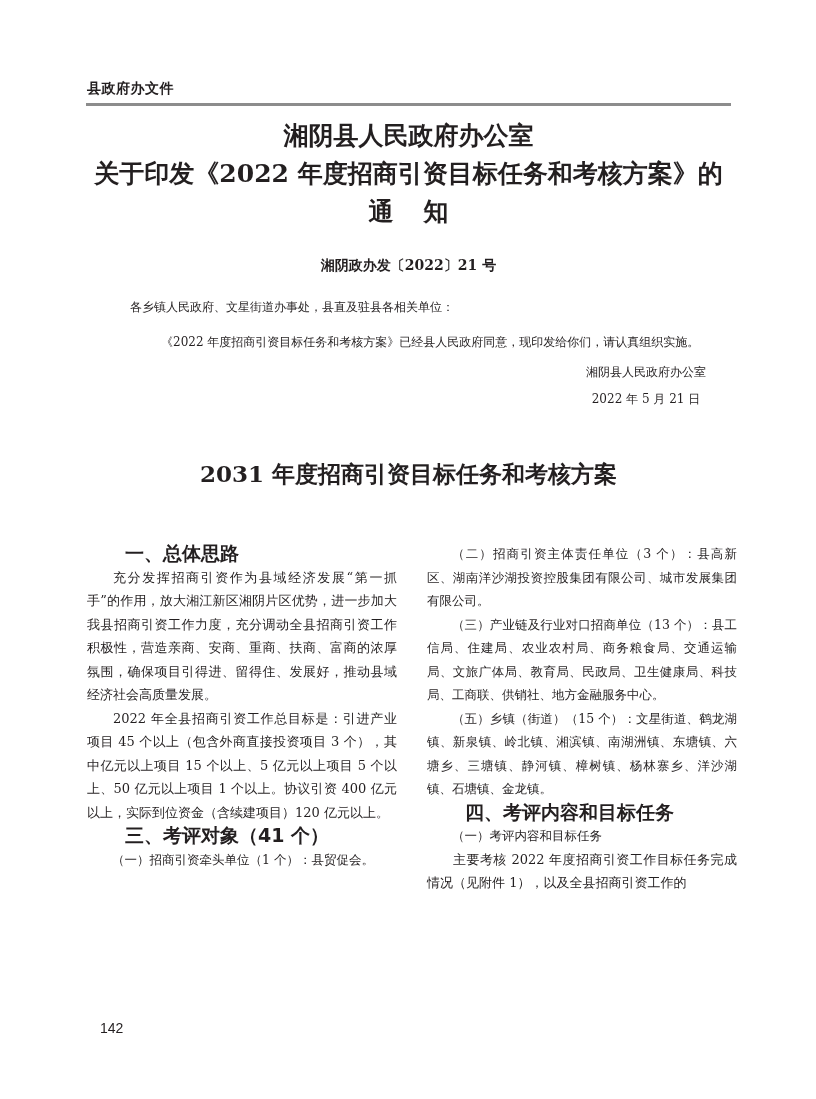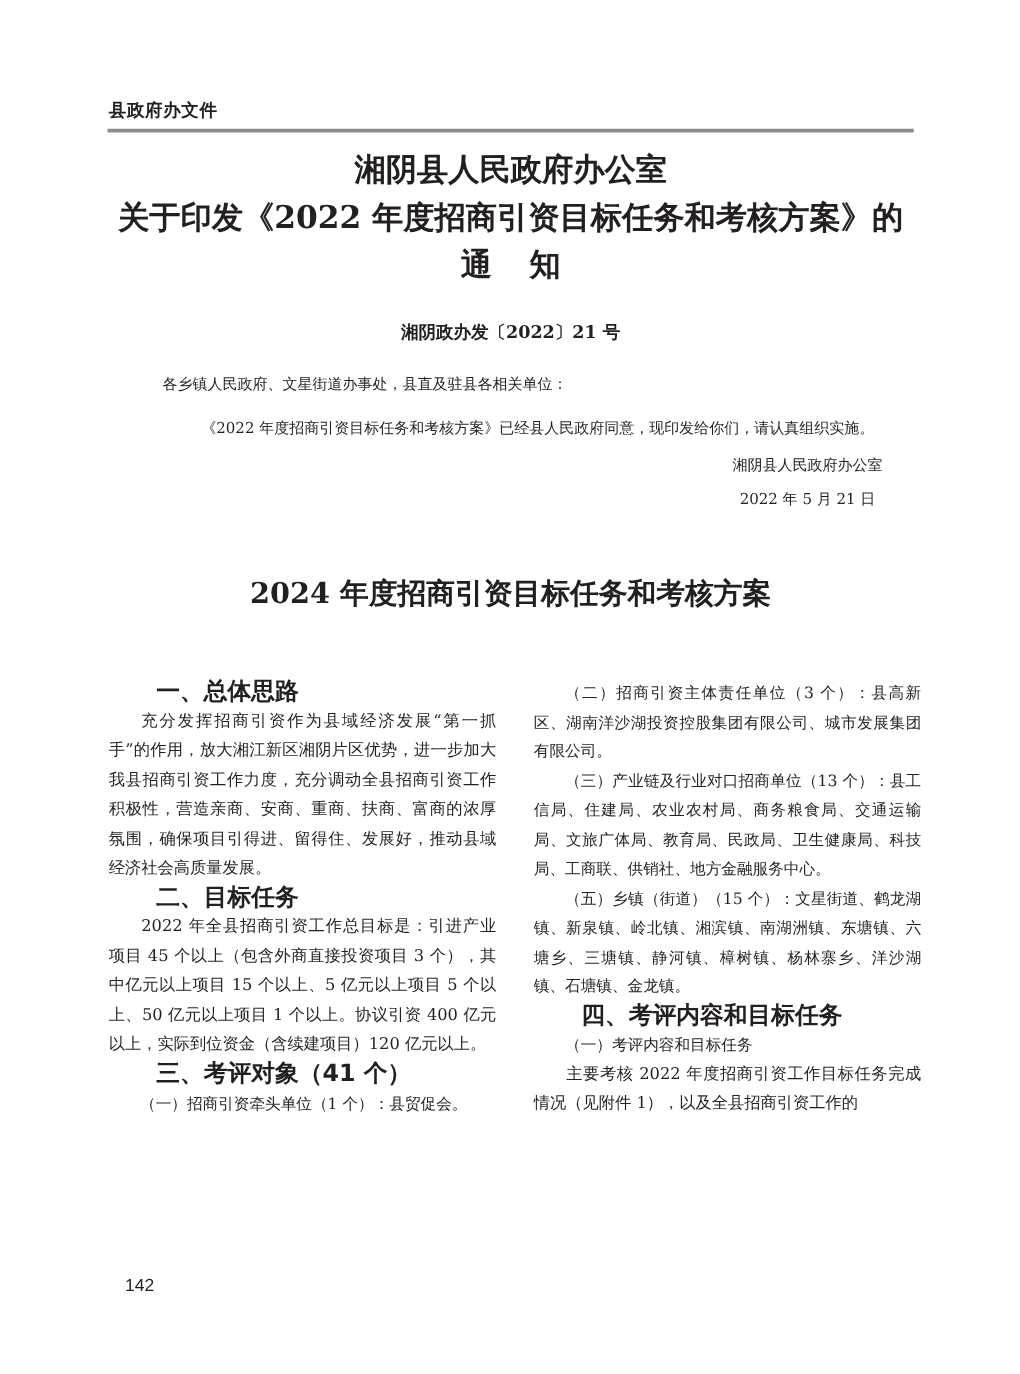--- a/index.html
+++ b/index.html
@@ -68,26 +68,25 @@
   </div>
 
   <div class="doc-number">湘阴政办发〔2022〕21 号</div>
   <div class="addressee">各乡镇人民政府、文星街道办事处，县直及驻县各相关单位：</div>
   <div class="notice-body">《2022 年度招商引资目标任务和考核方案》已经县人民政府同意，现印发给你们，请认真组织实施。</div>
   <div class="signature">
     <span class="date">湘阴县人民政府办公室</span>
     <span class="date">2022 年 5 月 21 日</span>
   </div>
 
-  <div class="plan-title">2024 年度招商引资目标任务和考核方案</div>
+  <div class="plan-title">2031 年度招商引资目标任务和考核方案</div>
 
   <div class="col col-left" id="col-left">
       <p class="heading">一、总体思路</p>
       <p class="para">充分发挥招商引资作为县域经济发展“第一抓手”的作用，放大湘江新区湘阴片区优势，进一步加大我县招商引资工作力度，充分调动全县招商引资工作积极性，营造亲商、安商、重商、扶商、富商的浓厚氛围，确保项目引得进、留得住、发展好，推动县域经济社会高质量发展。</p>
-      <p class="heading">二、目标任务</p>
       <p class="para">2022 年全县招商引资工作总目标是：引进产业项目 45 个以上（包含外商直接投资项目 3 个），其中亿元以上项目 15 个以上、5 亿元以上项目 5 个以上、50 亿元以上项目 1 个以上。协议引资 400 亿元以上，实际到位资金（含续建项目）120 亿元以上。</p>
       <p class="heading">三、考评对象（41 个）</p>
       <p class="sub">（一）招商引资牵头单位（1 个）：县贸促会。</p>
     </div>
   <div class="col col-right" id="col-right">
       <p class="sub">（二）招商引资主体责任单位（3 个）：县高新区、湖南洋沙湖投资控股集团有限公司、城市发展集团有限公司。</p>
       <p class="sub">（三）产业链及行业对口招商单位（13 个）：县工信局、住建局、农业农村局、商务粮食局、交通运输局、文旅广体局、教育局、民政局、卫生健康局、科技局、工商联、供销社、地方金融服务中心。</p>
       <p class="sub">（五）乡镇（街道）（15 个）：文星街道、鹤龙湖镇、新泉镇、岭北镇、湘滨镇、南湖洲镇、东塘镇、六塘乡、三塘镇、静河镇、樟树镇、杨林寨乡、洋沙湖镇、石塘镇、金龙镇。</p>
       <p class="heading">四、考评内容和目标任务</p>
       <p class="sub">（一）考评内容和目标任务</p>

